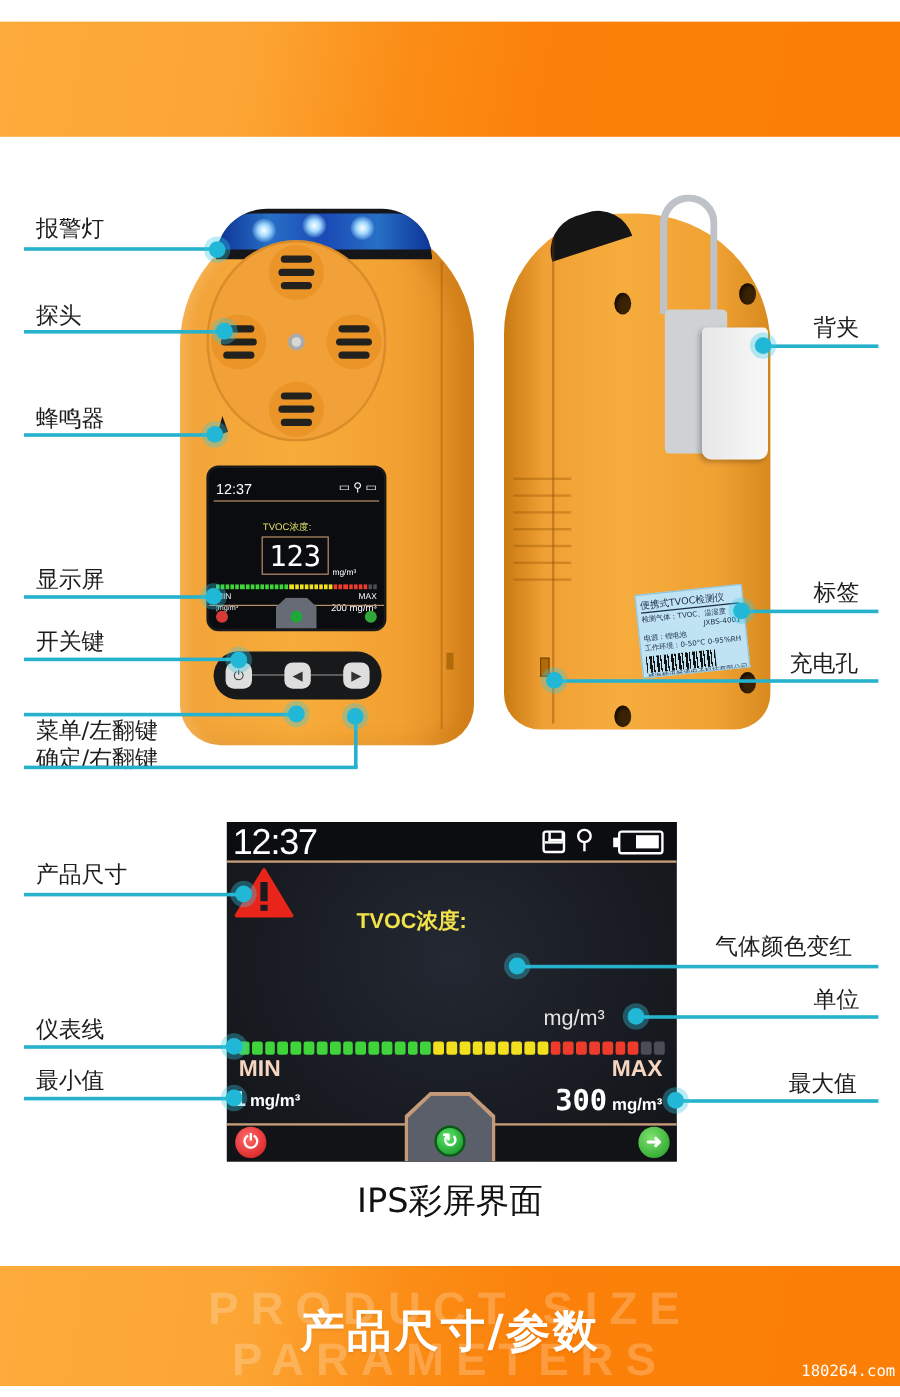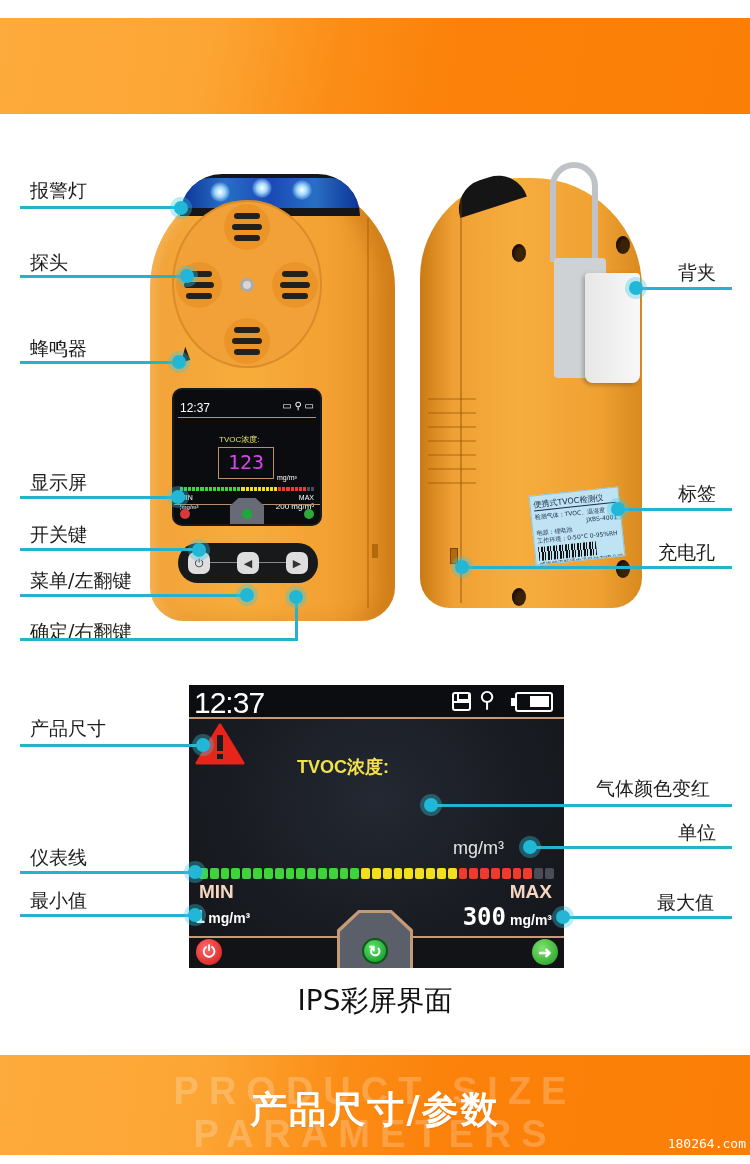--- a/index.html
+++ b/index.html
@@ -75,21 +75,21 @@
   .mini-screen {
     position: absolute; left: 22px; top: 210px; width: 150px; height: 138px;
     background: #0b0c0f; border-radius: 10px; border: 2px solid #1a1a1a; overflow: hidden;
     color: #fff; font-family: "Liberation Sans", sans-serif;
   }
   .ms-time { position: absolute; left: 6px; top: 11px; font-size: 12px; }
   .ms-icons { position: absolute; right: 6px; top: 10px; font-size: 10px; }
   .ms-sep { position: absolute; left: 4px; right: 4px; top: 27px; height: 1px; background: #b8906a; }
   .ms-tvoc { position: absolute; left: 45px; top: 44px; font-size: 8px; color: #e6e06a; }
   .ms-box { position: absolute; left: 44px; top: 57px; width: 56px; height: 32px; border: 1px solid #b8906a; }
-  .ms-val { position: absolute; left: 0; right: 0; top: 2px; text-align: center; font-size: 20px; color: #d946ef; font-family: "DejaVu Sans Mono", monospace; }
+  .ms-val { position: absolute; left: 0; right: 0; top: 2px; text-align: center; font-size: 24px; color: #ffffff; font-family: "DejaVu Sans Mono", monospace; }
   .ms-unit { position: absolute; left: 103px; top: 84px; font-size: 7px; }
   .ms-bar { position: absolute; left: 6px; top: 97px; right: 6px; height: 5px; display: flex; gap: 1px; }
   .ms-bar span { flex: 1; height: 4px; }
   .ms-min { position: absolute; left: 6px; top: 104px; font-size: 7px; }
   .ms-max { position: absolute; right: 6px; top: 104px; font-size: 7px; }
   .ms-minv { position: absolute; left: 6px; top: 114px; font-size: 6px; }
   .ms-maxv { position: absolute; right: 6px; top: 112px; font-size: 8px; }
   .ms-bottom { position: absolute; left: 0; right: 0; bottom: 0; height: 20px; border-top: 1px solid #b8906a; }
   .ms-oct { position: absolute; left: 56px; bottom: 0; width: 34px; height: 26px; background: #666b76;
     clip-path: polygon(25% 0, 75% 0, 100% 30%, 100% 100%, 0 100%, 0 30%); }
@@ -329,21 +329,21 @@
 <div class="dot" style="left:172px;top:355px"></div>
 
 <div class="label" style="left:30px;top:470px">显示屏</div>
 <div class="line" style="left:20px;top:496px;width:160px"></div>
 <div class="dot" style="left:171px;top:490px"></div>
 
 <div class="label" style="left:30px;top:522px">开关键</div>
 <div class="line" style="left:20px;top:548px;width:180px"></div>
 <div class="dot" style="left:192px;top:543px"></div>
 
-<div class="label" style="left:30px;top:568px">菜单/左翻键</div>
+<div class="label" style="left:30px;top:596px">菜单/左翻键</div>
 <div class="line" style="left:20px;top:594px;width:228px"></div>
 <div class="dot" style="left:240px;top:588px"></div>
 
 <div class="label" style="left:30px;top:619px">确定/右翻键</div>
 <div class="line" style="left:20px;top:638px;width:278px"></div>
 <div class="vline" style="left:295px;top:596px;height:44px"></div>
 <div class="dot" style="left:289px;top:590px"></div>
 
 <div class="label" style="left:678px;top:260px">背夹</div>
 <div class="line" style="left:636px;top:287px;width:96px"></div>

